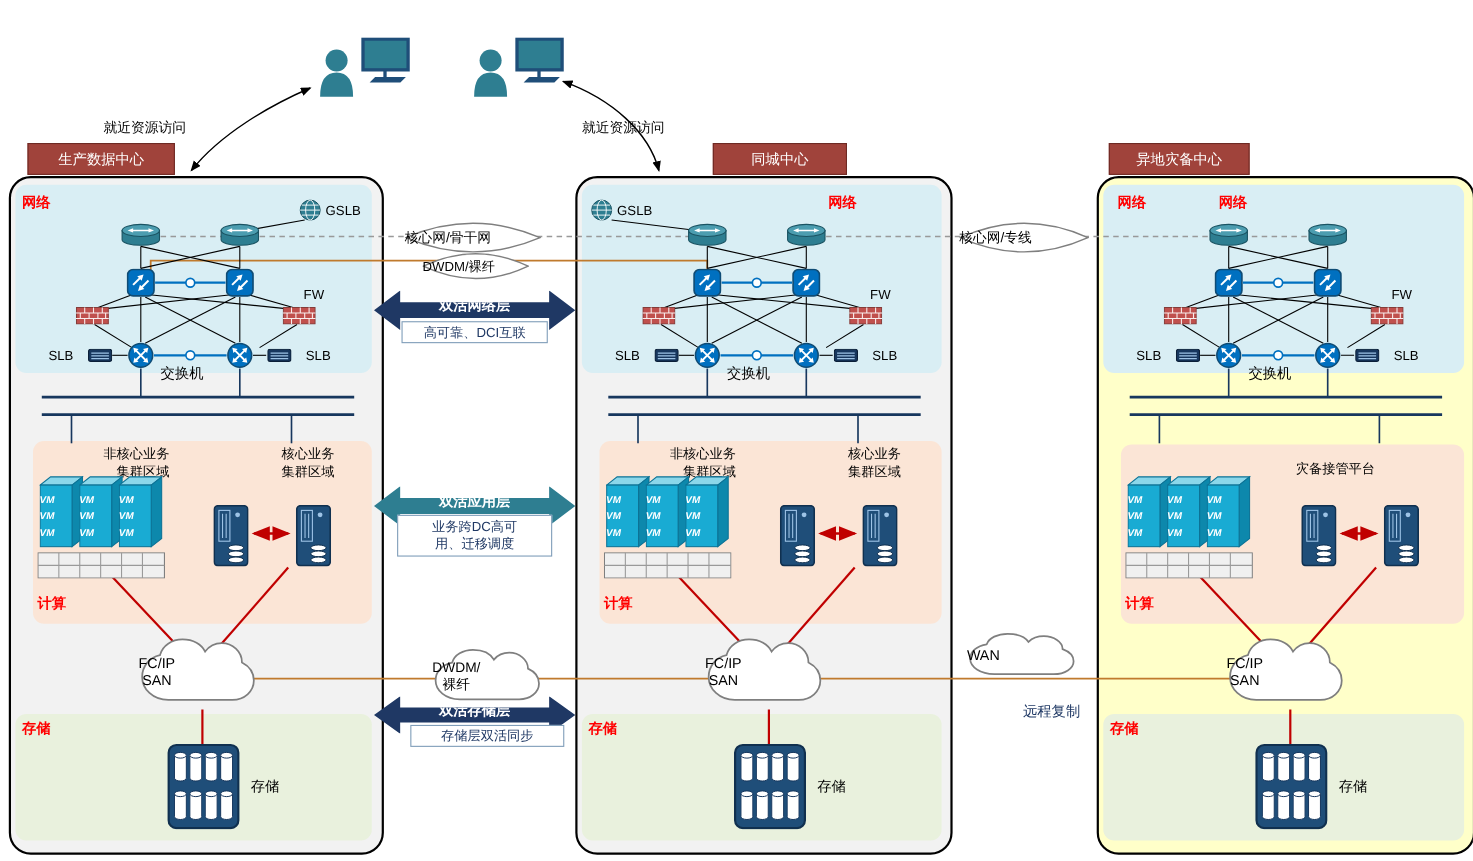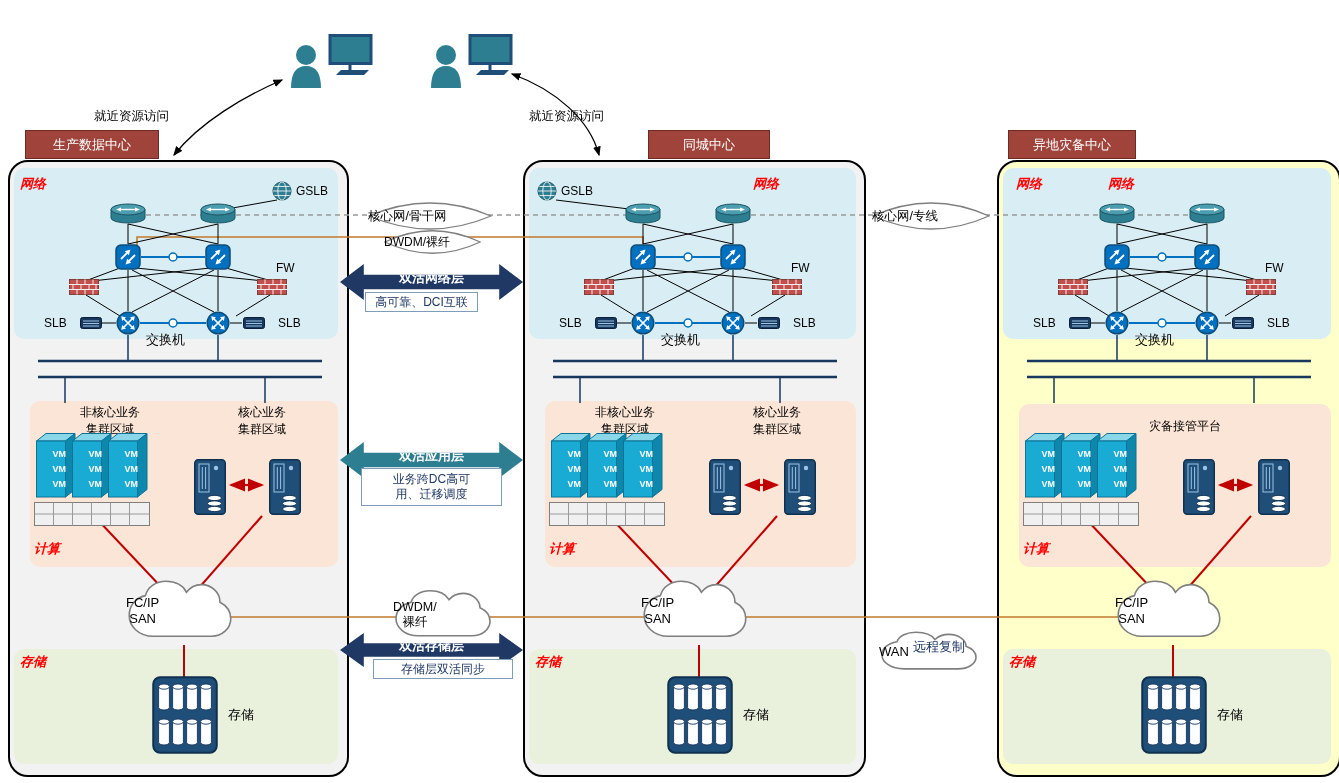--- a/index.html
+++ b/index.html
@@ -6,38 +6,38 @@
   .canvas{position:relative;width:1339px;height:783px;background:#ffffff;
           font-family:"Liberation Sans","DejaVu Sans",sans-serif;overflow:hidden;margin-top:16px;}
   .container{position:absolute;z-index:1;border:2px solid #000;border-radius:20px;background:#F2F2F2;}
   .container.yellow{background:#FFFFC9;}
   .section{position:absolute;z-index:1;border-radius:10px;}
   .sec-net{background:#D9EEF4;}
   .sec-comp{background:#FBE5D6;}
   .sec-store{background:#E9F1DD;}
   #wires{position:absolute;left:0;top:0;z-index:2;}
   .txt{position:absolute;z-index:3;font-size:12px;color:#000;white-space:nowrap;}
-  .red{color:#FF0000;font-weight:bold;font-size:13px;font-style:italic;}
-  .c{text-align:center;white-space:normal;}
+  .red{color:#FF0000;font-weight:bold;font-size:13px;}
+  .c{text-align:right;white-space:normal;}
   .pre{white-space:pre-line;}
   .title-box{position:absolute;z-index:3;background:#A0433B;border:1px solid #6E2A24;color:#fff;
              display:flex;align-items:center;justify-content:center;font-size:13px;}
   .band{position:absolute;z-index:3;display:flex;align-items:center;justify-content:center;
         color:#fff;font-weight:bold;font-size:13px;padding-bottom:8px;box-sizing:border-box;
         clip-path:polygon(0% 50%,13% 0%,13% 30%,87% 30%,87% 0%,100% 50%,87% 100%,87% 70%,13% 70%,13% 100%);}
   .band.navy{background:#1F3864;}
   .band.teal{background:#2E7E91;}
   .sub{position:absolute;z-index:4;background:#fff;border:1px solid #7F9DB9;color:#1F3864;font-size:12px;
        display:flex;align-items:center;justify-content:center;text-align:center;line-height:1.25;box-sizing:border-box;}
   .shape{position:absolute;z-index:3;display:flex;align-items:center;justify-content:flex-start;}
   .shape>svg{position:absolute;left:0;top:0;width:100%;height:100%;}
   .shape>span{position:relative;z-index:1;font-size:12px;color:#000;text-align:center;line-height:1.2;}
   svg.icon{position:absolute;z-index:3;overflow:visible;}
   .vmcol{position:absolute;z-index:4;width:30px;height:50px;display:flex;flex-direction:column;
-         justify-content:space-evenly;align-items:flex-end;color:#fff;font-weight:bold;font-size:9px;}
+         justify-content:space-evenly;align-items:flex-start;color:#fff;font-weight:bold;font-size:9px;font-style:italic;}
 </style>
 </head>
 <body>
 
 <div class="canvas">
 
   <svg width="0" height="0" style="position:absolute" aria-hidden="true">
     <defs>
       <symbol id="sym-router" viewBox="0 0 36 22">
         <path d="M1,7.5 h34 v8.5 a17,5 0 0 1 -34,0 z" fill="#2E7E91" stroke="#1A5362"></path>
@@ -523,41 +523,41 @@
   <div class="shape" style="left:872px;top:185px;width:118px;height:30px">
     <svg viewBox="0 0 120 30" preserveAspectRatio="none">
         <use href="#sym-lens"></use>
       </svg>
     <span style="font-size:12.5px">核心网/专线</span>
   </div>
 
   <div class="band navy" style="left:340px;top:248px;width:183px;height:36px">
     <span>双活网络层</span>
   </div>
-  <div class="sub" style="left:365px;top:276px;width:113px;height:20px">高可靠、DCI互联</div>
+  <div class="sub" style="left:365px;top:276px;width:133px;height:20px">高可靠、DCI互联</div>
 
   <div class="band teal" style="left:340px;top:426px;width:183px;height:36px">
     <span>双活应用层</span>
   </div>
   <div class="sub pre" style="left:361px;top:452px;width:141px;height:38px">业务跨DC高可
 用、迁移调度</div>
 
   <div class="band navy" style="left:340px;top:617px;width:183px;height:34px">
     <span>双活存储层</span>
   </div>
   <div class="sub" style="left:373px;top:643px;width:140px;height:20px">存储层双活同步</div>
 
   <div class="shape" style="left:393px;top:572px;width:100px;height:54px">
     <svg viewBox="0 0 100 60" preserveAspectRatio="none">
         <use href="#sym-cloud"></use>
       </svg>
     <span class="pre" style="font-size:12.5px">DWDM/
 裸纤</span>
   </div>
-  <div class="shape" style="left:879px;top:614px;width:100px;height:44px">
+  <div class="shape" style="left:879px;top:558px;width:100px;height:44px">
     <svg viewBox="0 0 100 60" preserveAspectRatio="none">
         <use href="#sym-cloud"></use>
       </svg>
     <span style="font-size:13px">WAN</span>
   </div>
   <div class="txt c" style="left:896px;top:622px;width:86px;color:#1F3864;font-size:13px">远程复制</div>
 
 </div>
 
 </body></html>

